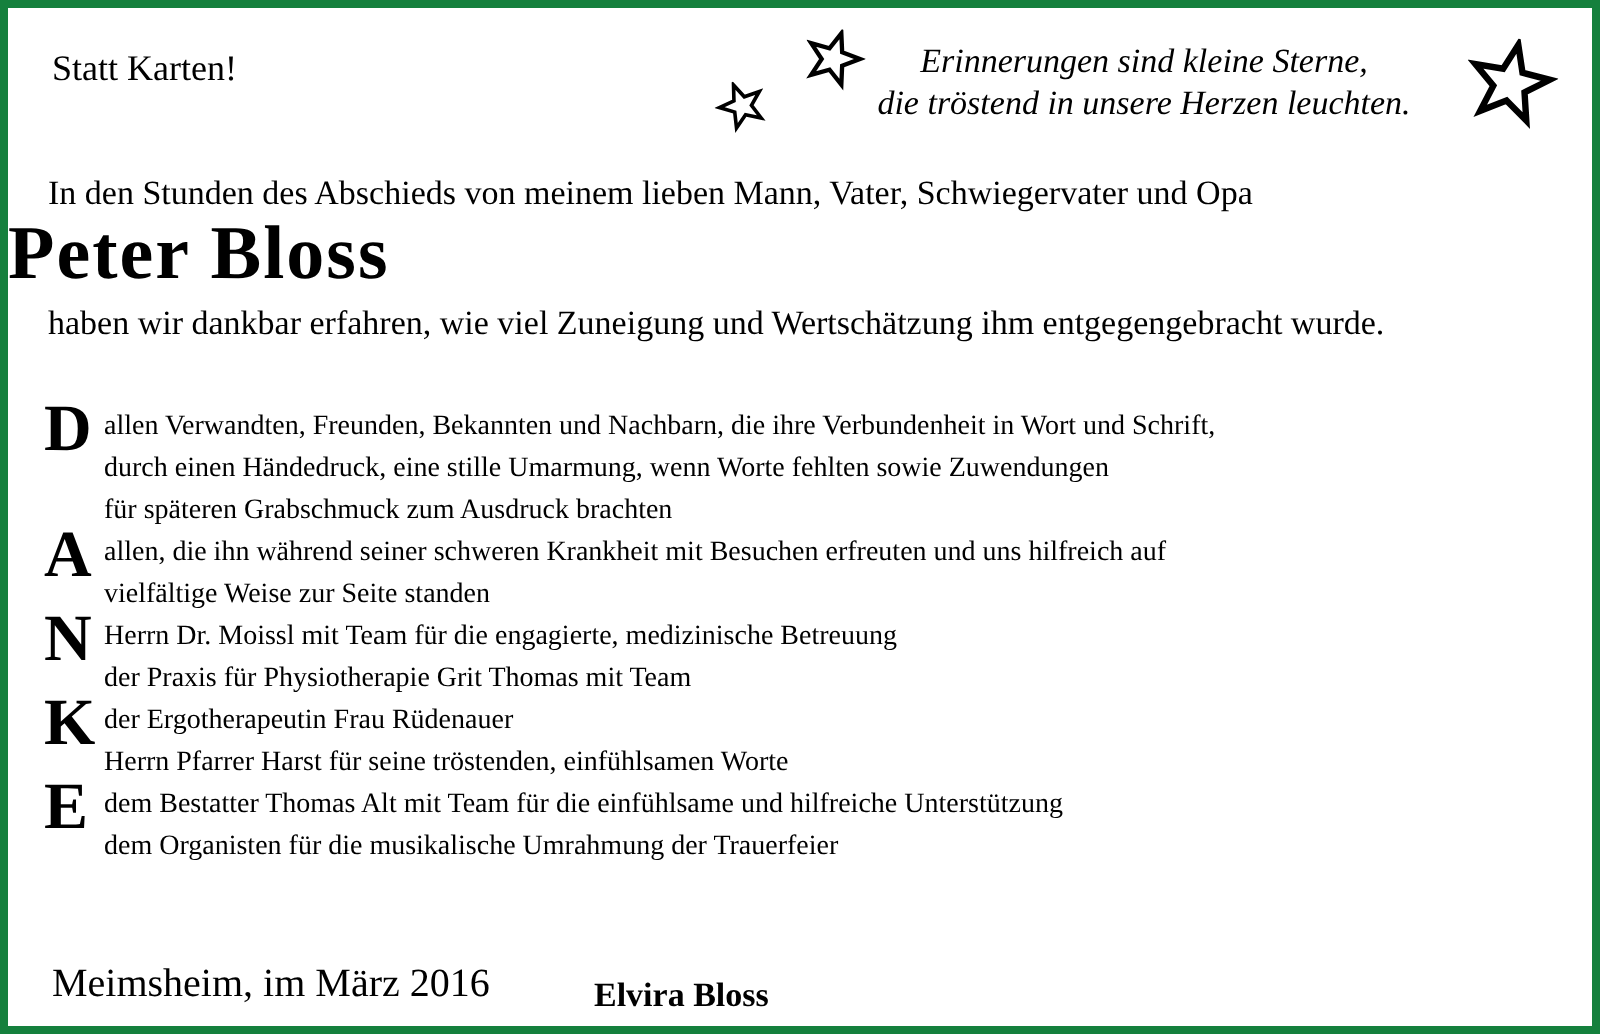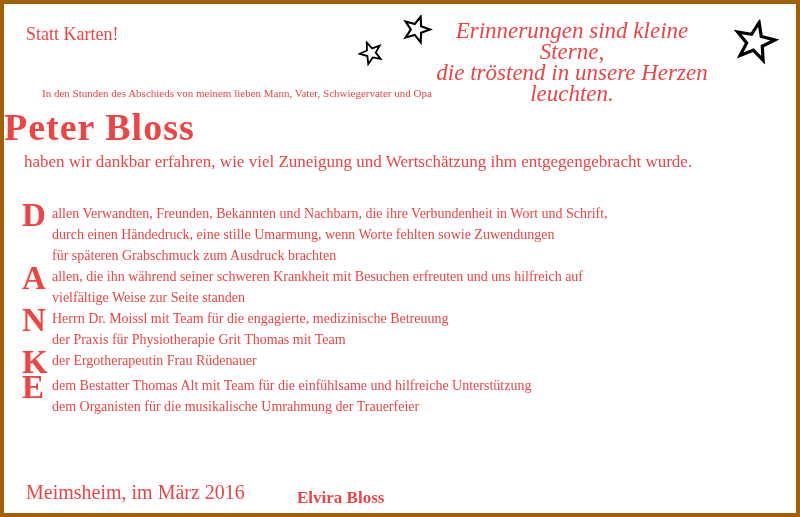--- a/index.html
+++ b/index.html
@@ -1,34 +1,34 @@
 <!DOCTYPE html>
 <html><head>
 <meta charset="utf-8">
 <style>
   html,body{margin:0;padding:0;background:#ffffff;}
   .sheet{
     position:relative;
     width:800px;height:517px;
     box-sizing:border-box;
-    border:4px solid #a16207;
+    border:4px solid #15803d;
     background:#fff;
-    color:#ef4444;
+    color:#000000;
     font-family:"Liberation Serif", serif;
     overflow:hidden;
   }
   .abs{position:absolute;}
   .note{left:22px;top:20px;font-size:18px;white-space:nowrap;}
-  .quote{left:418px;top:16px;width:300px;text-align:center;font-style:italic;font-size:23px;line-height:21px;}
+  .quote{left:418px;top:16px;width:300px;text-align:center;font-style:italic;font-size:17px;line-height:21px;}
   .star{position:absolute;}
   .star polygon{fill:#fff;stroke:#000;stroke-width:0.16;stroke-linejoin:miter;}
   .star-small{left:354px;top:36px;width:26px;height:26px;transform:rotate(-22deg);}
   .star-medium{left:397px;top:10px;width:31px;height:31px;transform:rotate(18deg);}
   .star-large{left:728px;top:15px;width:46px;height:46px;transform:rotate(12deg);}
-  .intro{left:38px;top:83px;font-size:11px;white-space:nowrap;}
+  .intro{left:20px;top:83px;font-size:17px;white-space:nowrap;}
   .name{left:0;right:0;top:101px;margin:0;font-size:38px;font-weight:bold;letter-spacing:1px;}
   .gratitude{left:20px;top:148px;font-size:17px;white-space:nowrap;}
   .danke{left:18px;top:199px;right:4px;}
   .danke-group{display:flex;align-items:flex-start;}
   .danke-letter{width:30px;flex:0 0 30px;font-size:33px;font-weight:bold;line-height:26px;margin-top:-1px;}
   .danke-lines{flex:1 1 auto;min-width:0;}
   .danke-line{font-size:14px;line-height:21px;white-space:nowrap;}
   .signatures{left:293px;top:435px;font-weight:bold;font-size:17px;line-height:22px;margin-top:48px;}
   .place-date{left:22px;top:477px;font-size:20px;white-space:nowrap;}
 </style>
@@ -84,20 +84,21 @@
       <div class="danke-lines">
         <div class="danke-line">Herrn Dr. Moissl mit Team für die engagierte, medizinische Betreuung</div>
         <div class="danke-line">der Praxis für Physiotherapie Grit Thomas mit Team</div>
       </div>
     </div>
 
     <div class="danke-group">
       <div class="danke-letter">K</div>
       <div class="danke-lines">
         <div class="danke-line">der Ergotherapeutin Frau Rüdenauer</div>
+        <div class="danke-line">Herrn Pfarrer Harst für seine tröstenden, einfühlsamen Worte</div>
       </div>
     </div>
 
     <div class="danke-group">
       <div class="danke-letter">E</div>
       <div class="danke-lines">
         <div class="danke-line">dem Bestatter Thomas Alt mit Team für die einfühlsame und hilfreiche Unterstützung</div>
         <div class="danke-line">dem Organisten für die musikalische Umrahmung der Trauerfeier</div>
       </div>
     </div>

